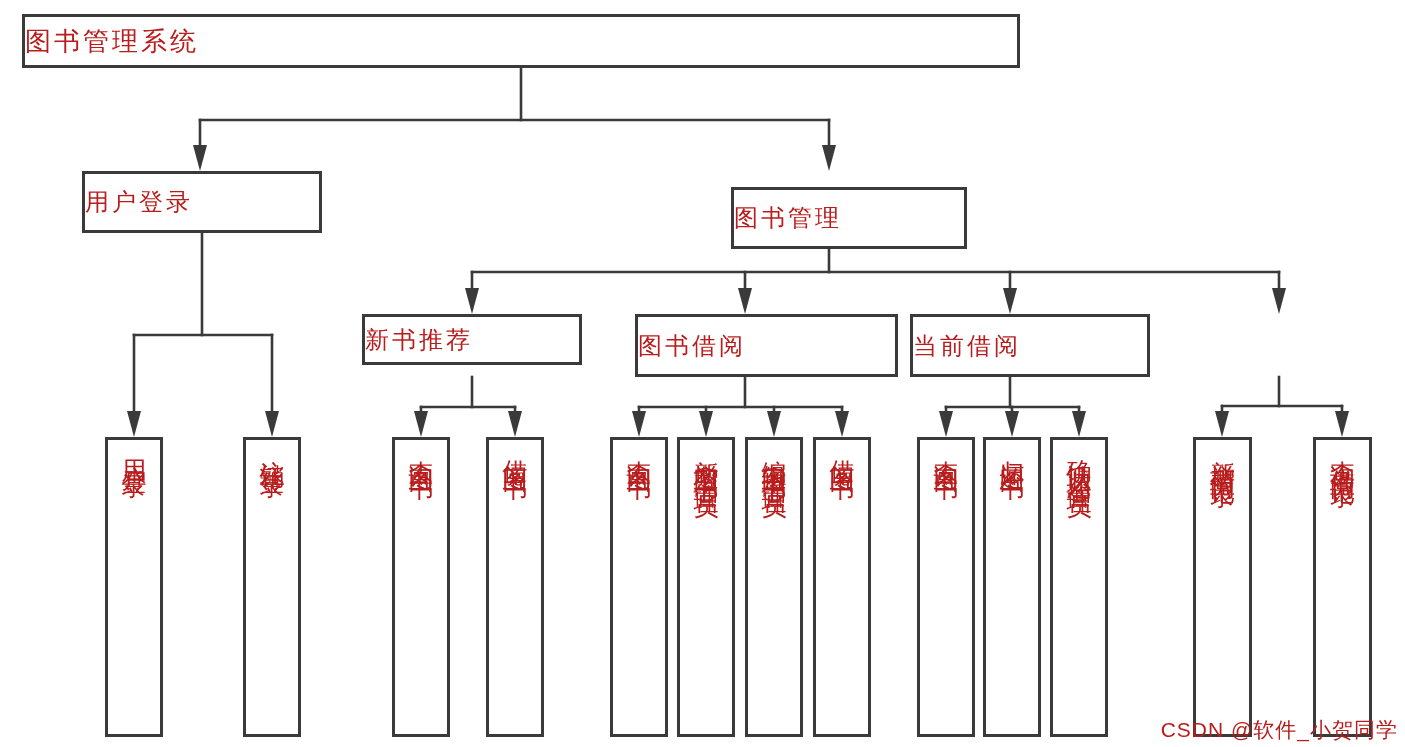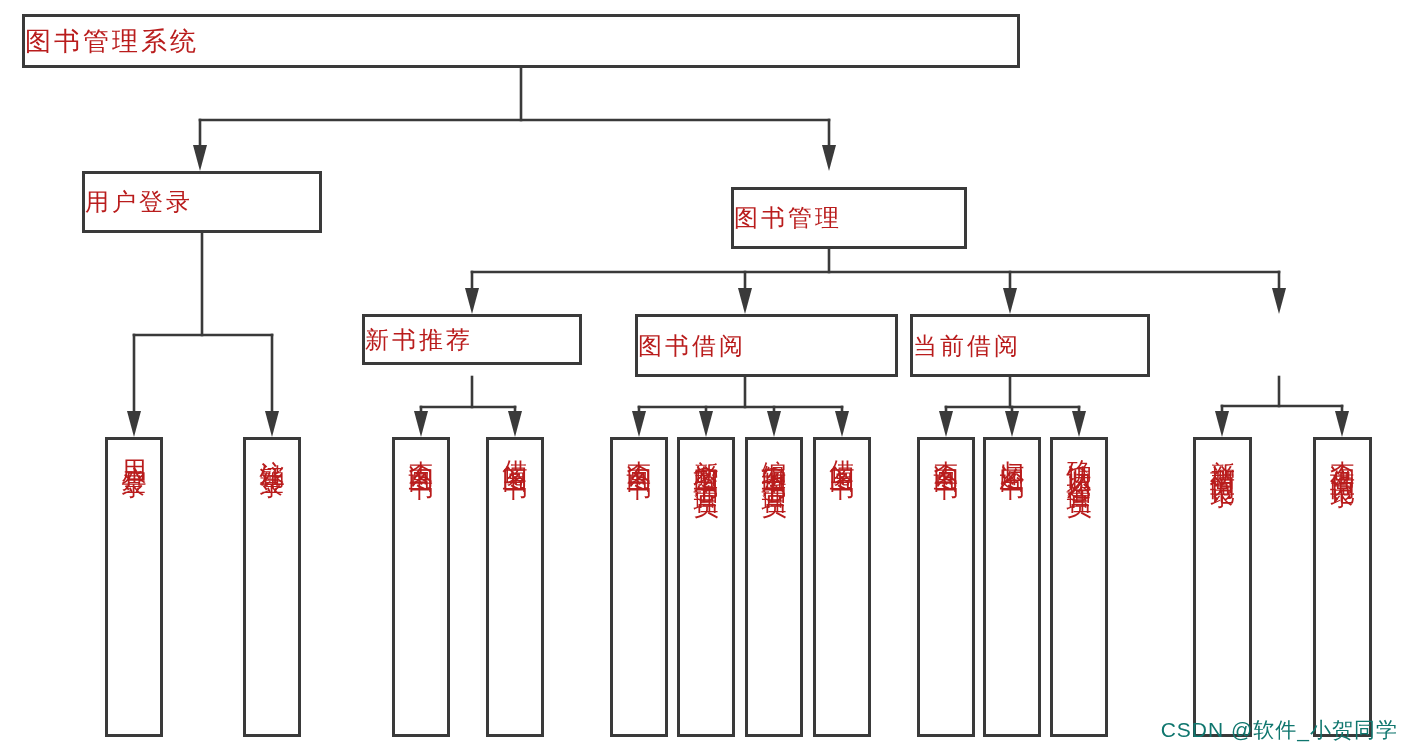--- a/index.html
+++ b/index.html
@@ -39,21 +39,21 @@
     font-size: 25px;
     letter-spacing: 5px;
     line-height: 1;
   }
   .watermark {
     position: absolute;
     top: 716px;
     right: 7px;
     font-size: 21px;
     letter-spacing: 1px;
-    color: #0f766e;
+    color: #b91c1c;
     z-index: 3;
     white-space: nowrap;
   }
 </style>
 </head>
 <body>
 
 <div id="canvas">
 
   <svg id="connectors" width="1405" height="747" viewBox="0 0 1405 747">

